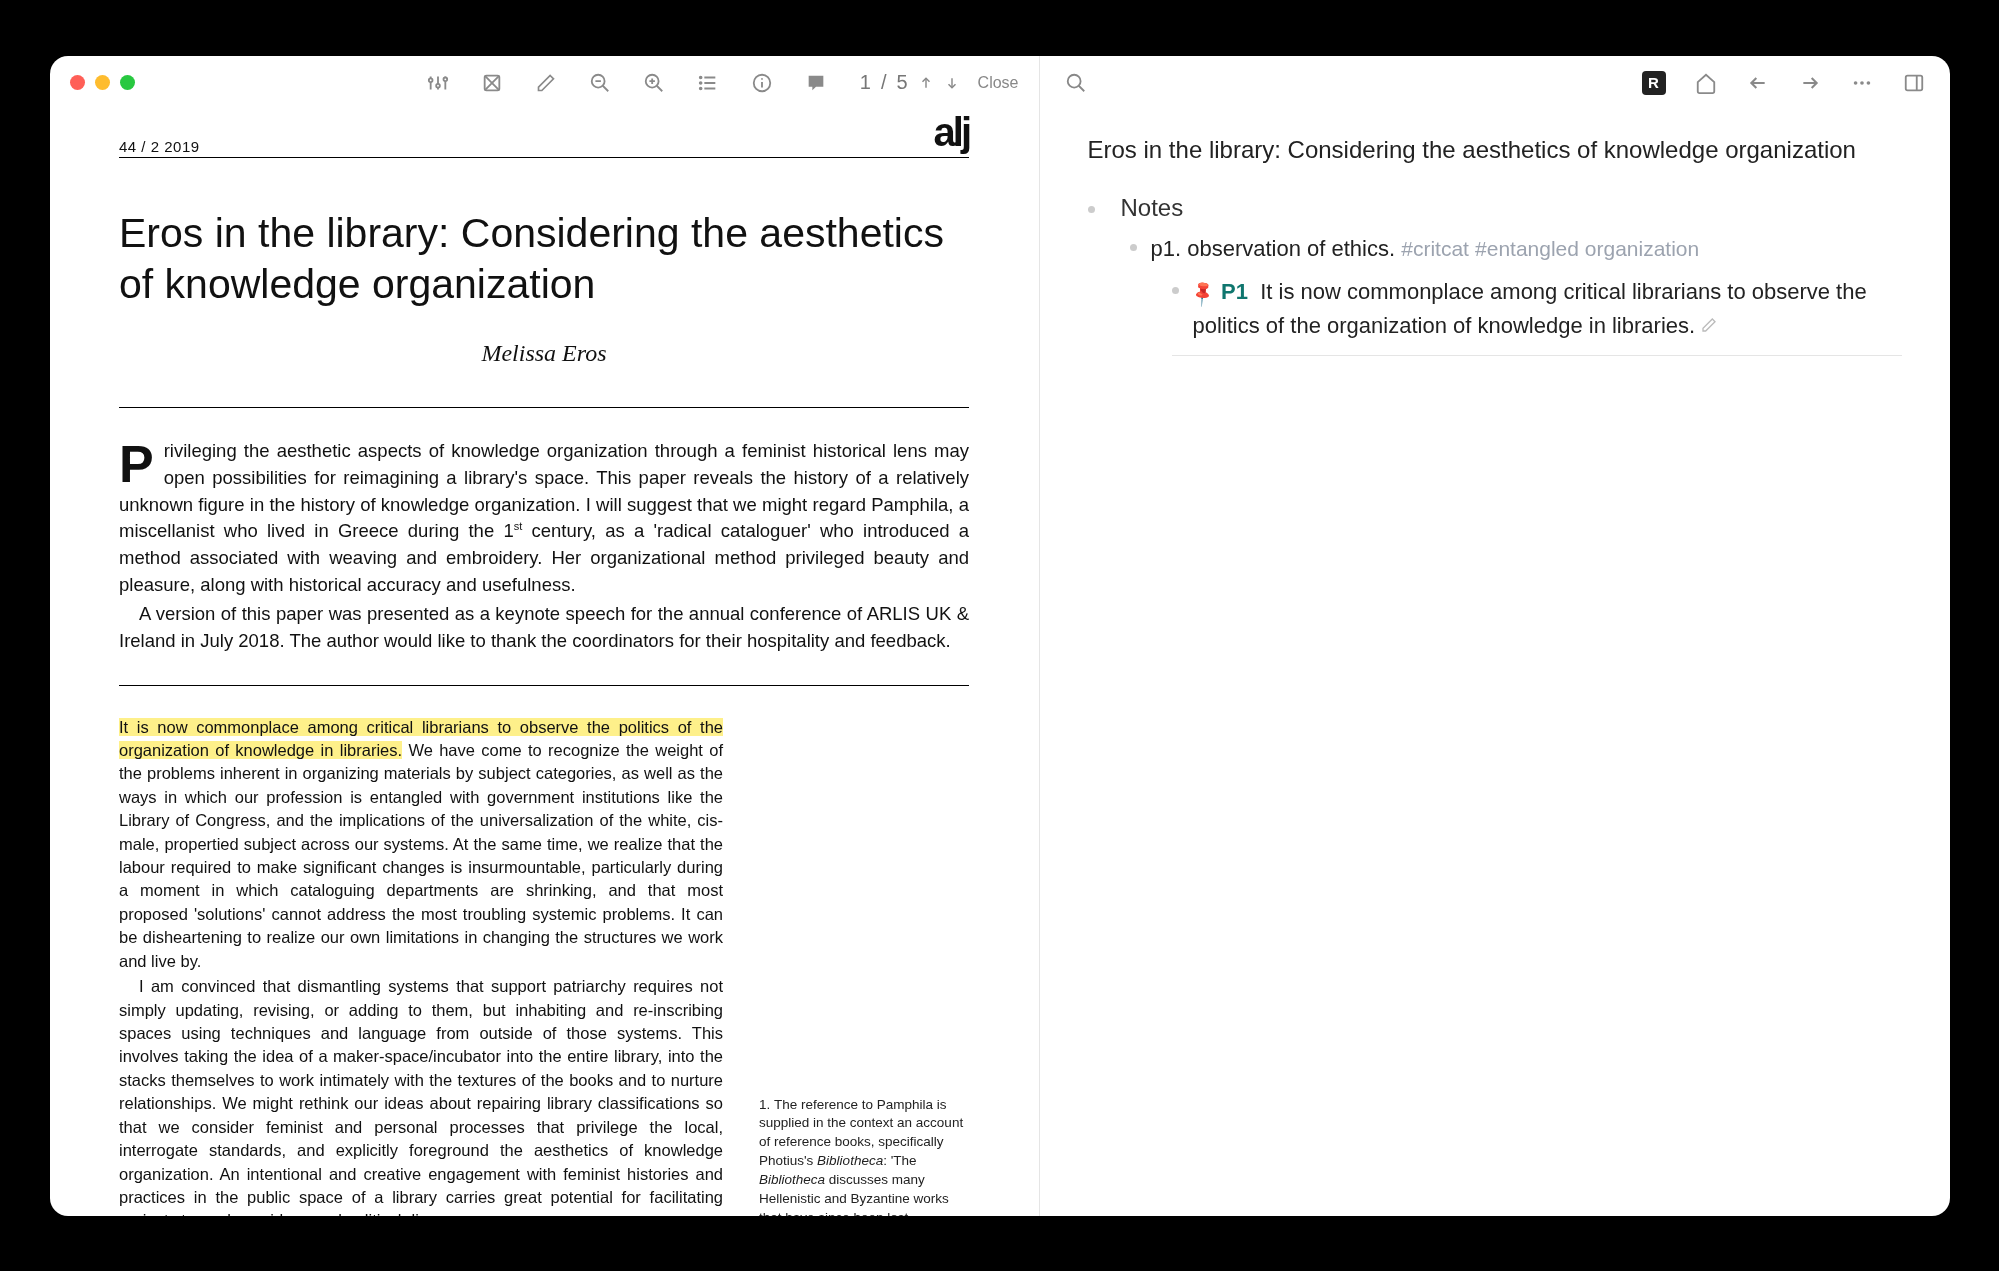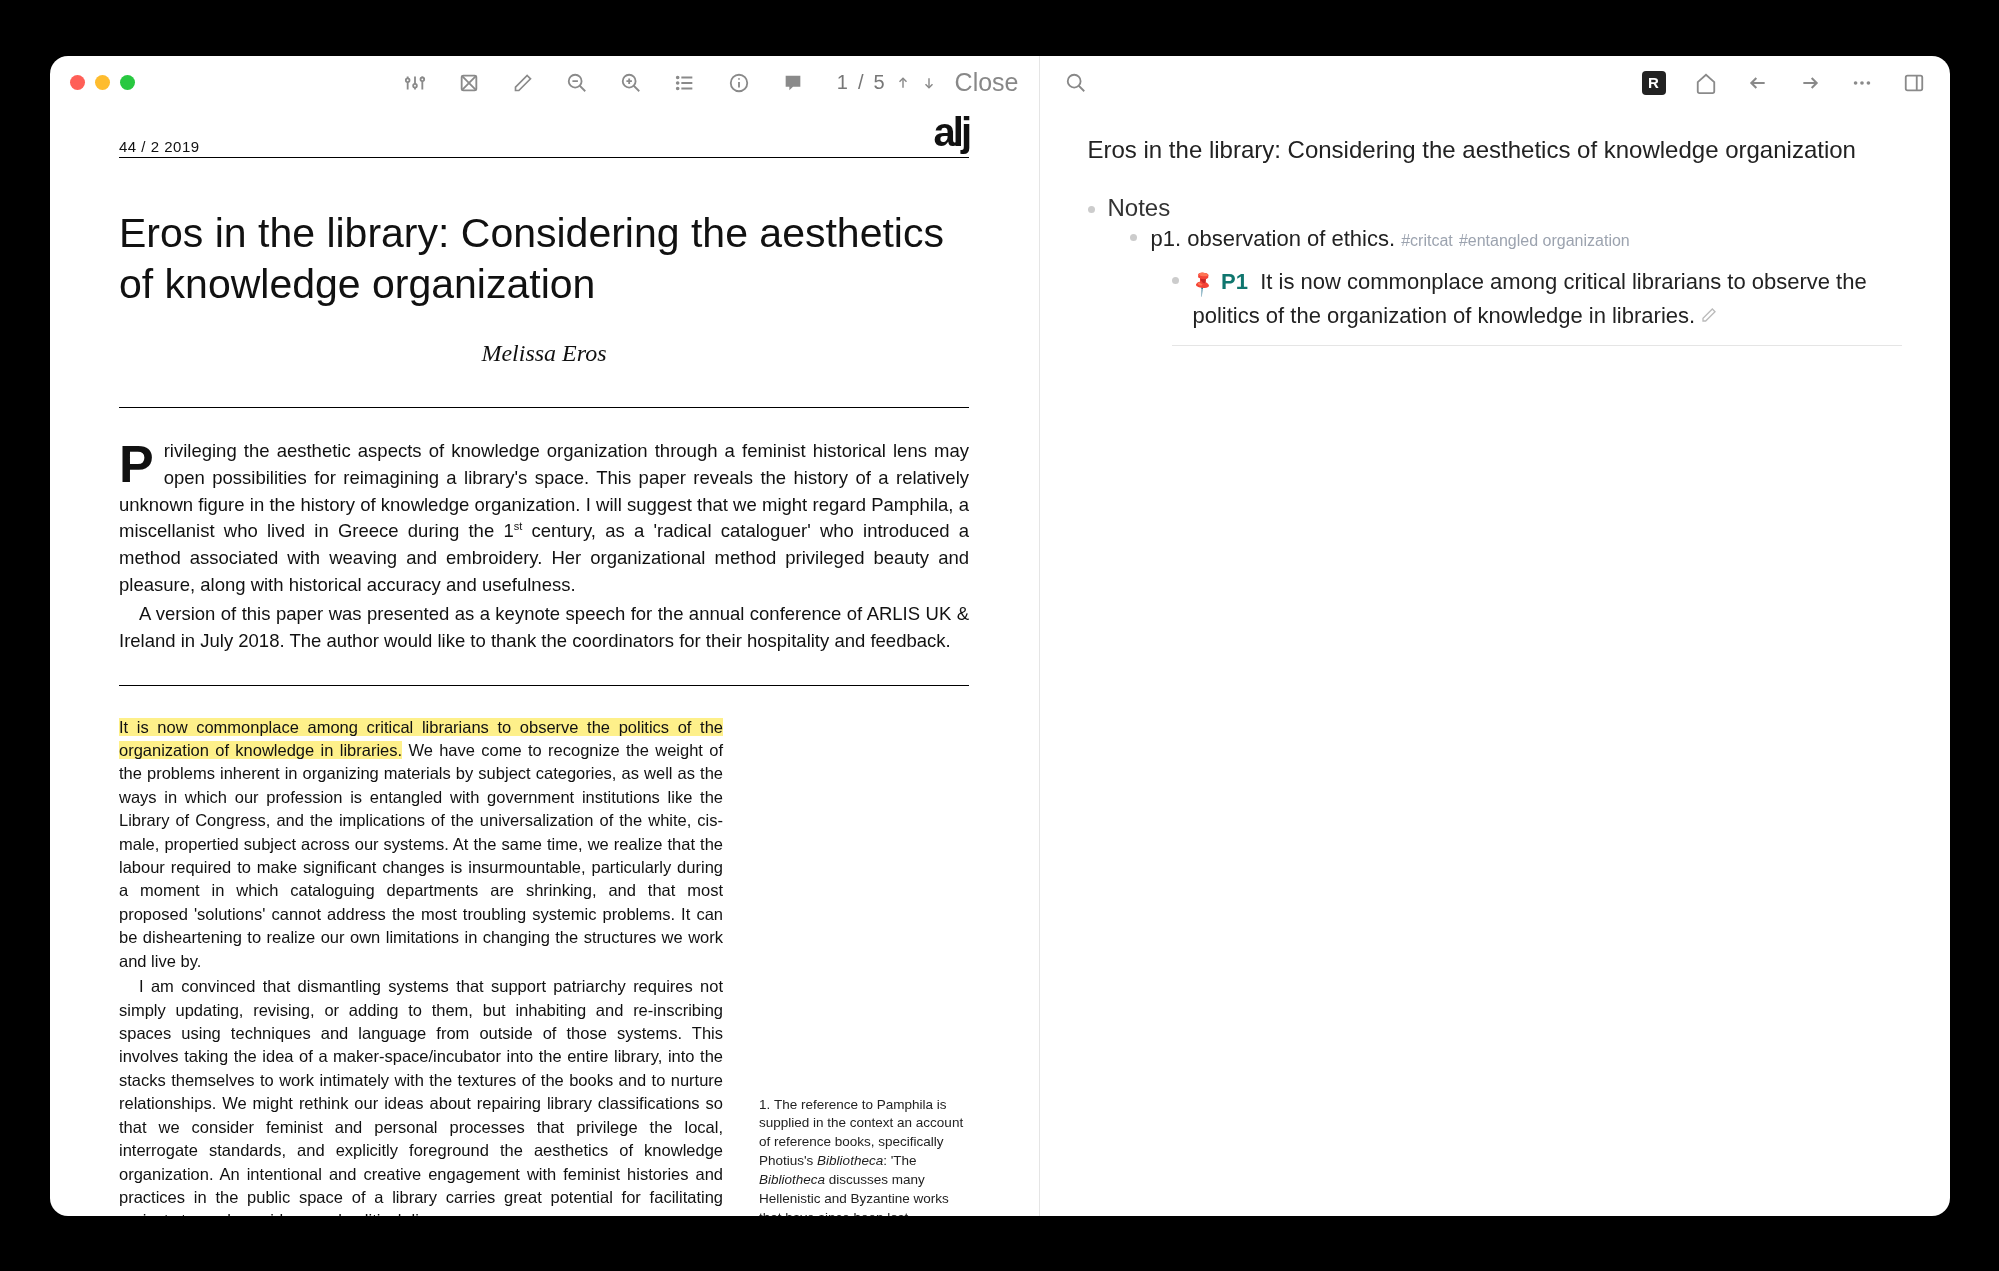--- a/index.html
+++ b/index.html
@@ -69,21 +69,21 @@
 .page-indicator {
   display: flex;
   align-items: center;
   gap: 10px;
   color: #777;
   font-size: 20px;
   margin-left: 24px;
 }
 .close-btn {
   color: #888;
-  font-size: 25px;
+  font-size: 16px;
   margin-left: 8px;
   cursor: pointer;
 }
 .titlebar-right {
   height: 54px;
   display: flex;
   align-items: center;
   padding: 0 24px;
 }
 .search-right {
@@ -204,21 +204,22 @@
 }
 .doc-heading {
   font-size: 24px;
   color: #222;
   margin-bottom: 30px;
   font-weight: 400;
 }
 .bullet-row {
   display: flex;
   align-items: flex-start;
-  gap: 13px;
+  gap: 26px;
+  margin-bottom: 10px;
 }
 .bullet-dot {
   width: 7px; height: 7px; border-radius: 50%;
   background: #ccc;
   margin-top: 12px;
   flex-shrink: 0;
 }
 .notes-label {
   font-size: 24px;
   color: #333;
@@ -229,21 +230,21 @@
   gap: 14px;
   margin-bottom: 10px;
 }
 .sub1-text {
   font-size: 22px;
   color: #222;
   line-height: 1.5;
 }
 .tag {
   color: #9ca3af;
-  font-size: 16px;
+  font-size: 21px;
 }
 .sub2 {
   margin-left: 84px;
   display: flex;
   gap: 14px;
   border-bottom: 1px solid #e5e5e5;
   padding-bottom: 12px;
 }
 .sub2-text {
   font-size: 22px;

